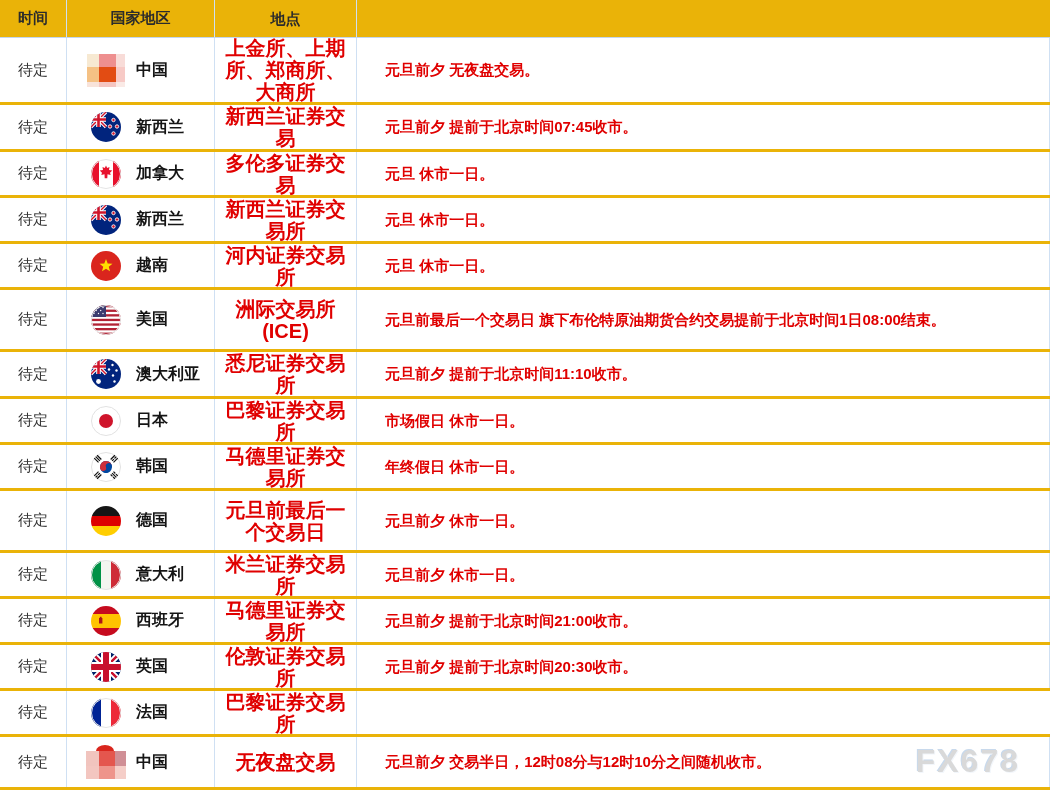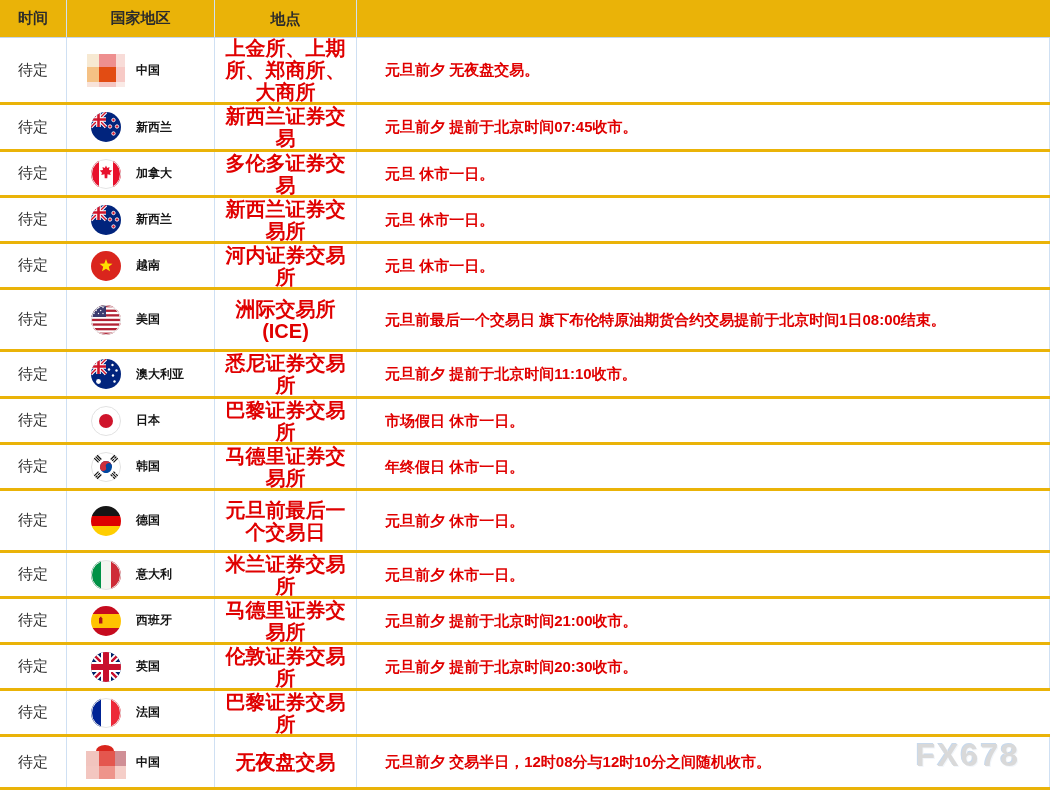--- a/index.html
+++ b/index.html
@@ -2,41 +2,41 @@
 <html><head>
 <meta charset="utf-8">
 <style>
   html,body{margin:0;padding:0;background:#fff;}
   .cal{width:1050px;height:790px;position:relative;overflow:hidden;background:#fff;
        font-family:"Liberation Sans","DejaVu Sans",sans-serif;}
   .tr{display:flex;box-sizing:border-box;border-bottom:3px solid #eab308;width:1050px;}
   .thead{height:38px;background:#eab308;border-bottom:1px solid #c3d6ee;}
   .td{box-sizing:border-box;border-right:1px solid #cfe0f3;display:flex;align-items:center;overflow:hidden;}
   .c-time{width:67px;justify-content:center;color:#333;font-size:15px;}
-  .c-country{width:148px;padding-left:19px;color:#151515;font-weight:bold;font-size:12px;}
+  .c-country{width:148px;padding-left:19px;color:#151515;font-weight:bold;font-size:16px;}
   .c-country .cname{margin-left:10px;white-space:nowrap;}
   .c-loc{width:142px;justify-content:center;text-align:center;color:#e00000;font-weight:bold;
          font-size:20px;line-height:22px;padding:2px 6px;white-space:pre-line;}
   .c-evt{flex:1;padding-left:28px;padding-right:12px;color:#e00000;font-weight:bold;font-size:15px;line-height:22px;}
   .thead .td{justify-content:center;padding:0;color:#2b2b2b;font-weight:bold;font-size:15px;}
   .h67{height:67px}.h62{height:62px}.h53{height:53px}.h47{height:47px}.h46{height:46px}
   .flag{width:40px;display:flex;justify-content:center;align-items:center;flex:0 0 auto;}
   .fsvg{display:block;}
   
   .cn1{width:38px;height:33px;display:grid;grid-template-columns:12px 17px 9px;grid-template-rows:13px 15px 5px;}
   .a1{background:#f7e9d2}.a2{background:#ee8f8f}.a3{background:#f8dcd8}
   .a4{background:#f5c184}.a5{background:#e24c13}.a6{background:#f7cac6}
   .a7{background:#f8e3da}.a8{background:#f5c5c1}.a9{background:#faeae6}
   
   .cn15{width:40px;height:28px;display:grid;grid-template-columns:13px 16px 11px;grid-template-rows:15px 13px;position:relative;margin-top:5px;}
   .cn15 .px{position:relative;z-index:1;width:100%;height:100%;}
   .b1{background:#f1c4be}.b2{background:#e4564e}.b3{background:#d08f96}
   .b4{background:#f3c6c0}.b5{background:#ee948b}.b6{background:#f5cec8}
   .dome{position:absolute;top:-6px;left:10px;width:18px;height:12px;border-radius:50%;background:#d9251d;z-index:0;}
-  .watermark{position:absolute;right:30px;bottom:16px;font-size:32px;font-weight:bold;letter-spacing:2px;
+  .watermark{position:absolute;right:30px;bottom:10px;font-size:32px;font-weight:bold;letter-spacing:2px;
              color:#d9d9d9;text-shadow:1px 1px 0 #f2f6fb,-1px -1px 0 #c8d9ec;z-index:5;}
 </style>
 </head>
 <body>
 
 <div class="cal">
 
   <div class="tr thead">
     <div class="td c-time">时间</div>
     <div class="td c-country" style="justify-content:center;padding-left:0">国家地区</div>

